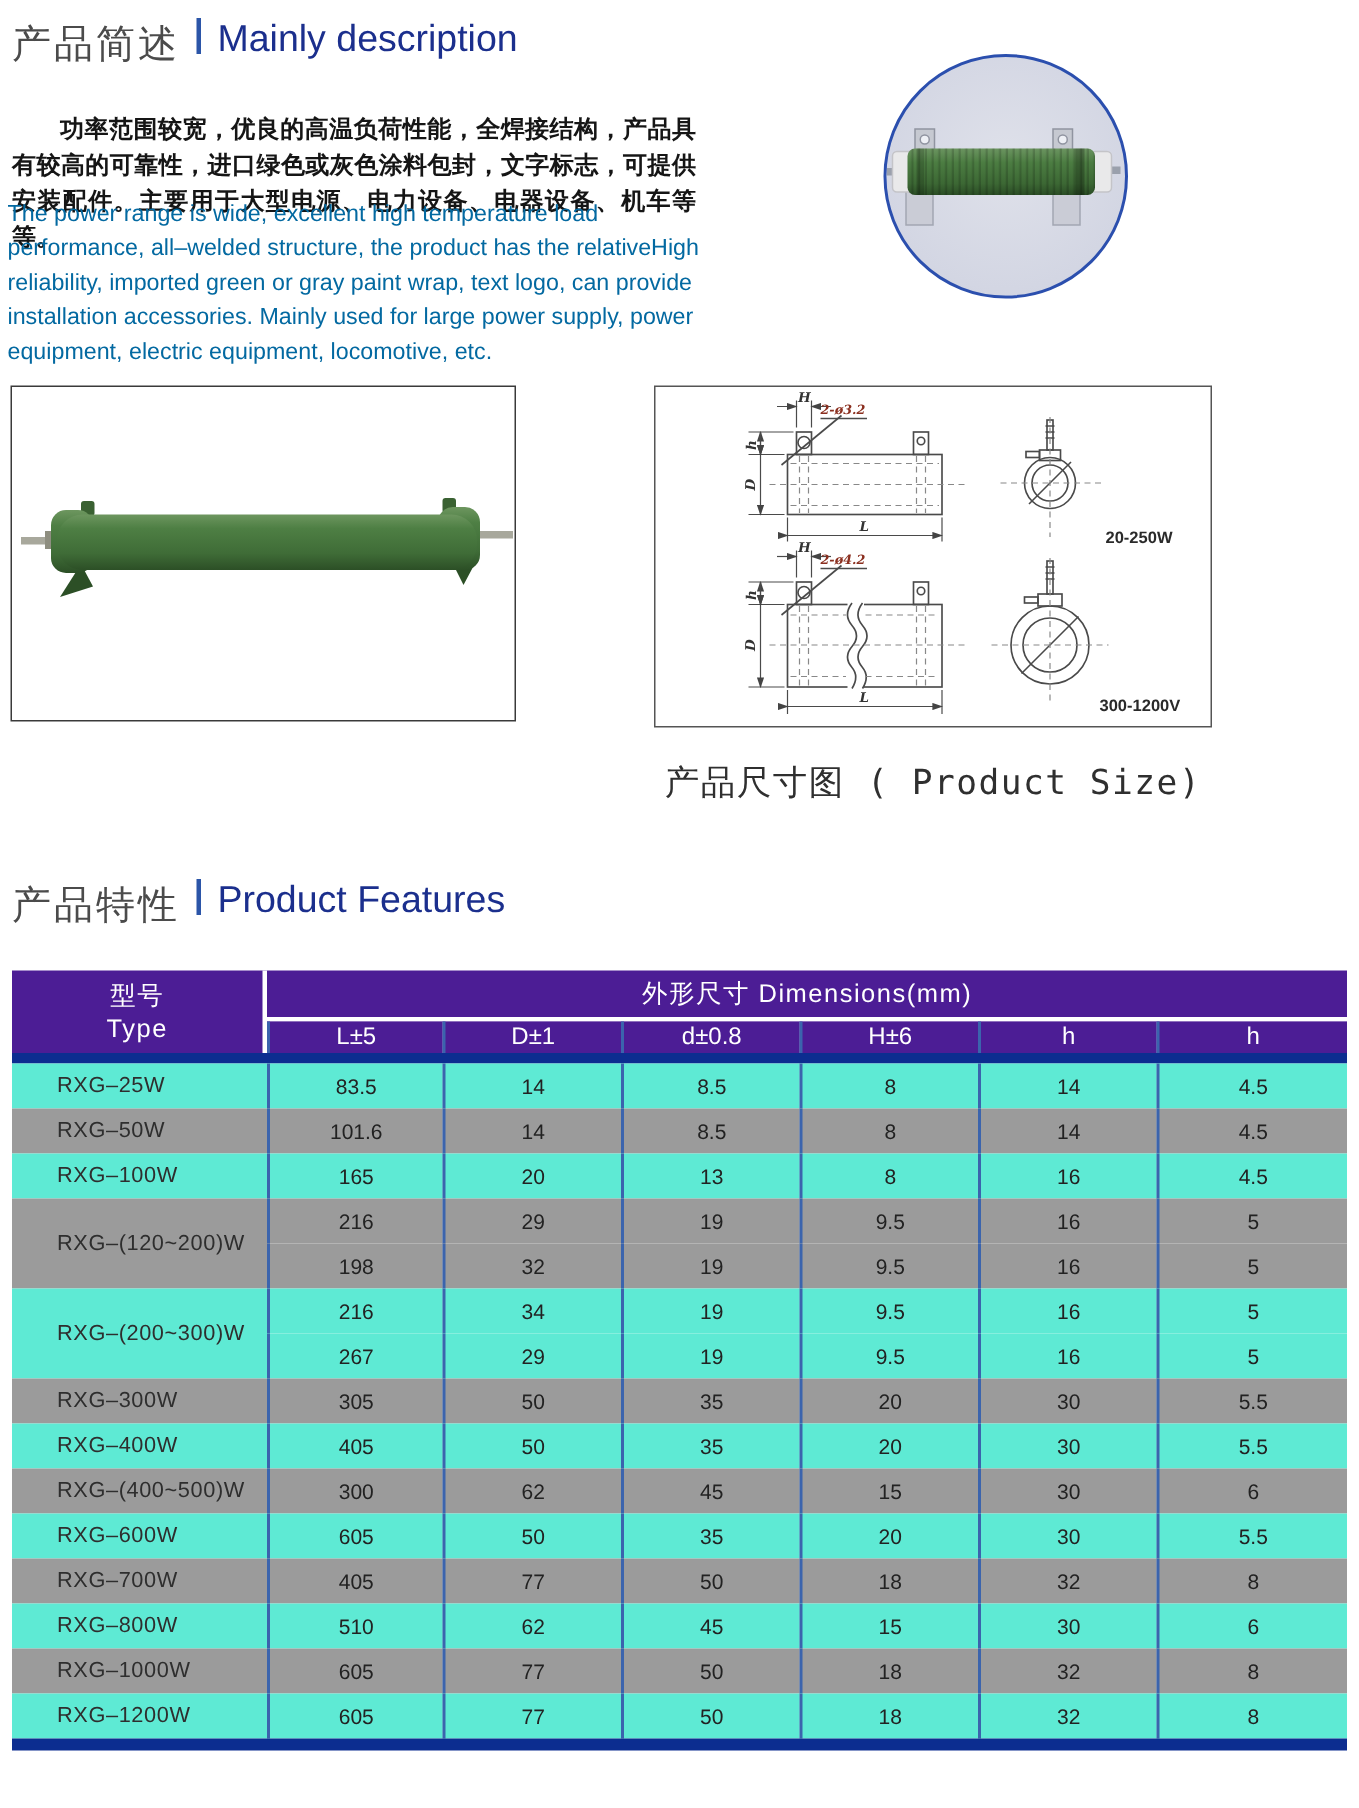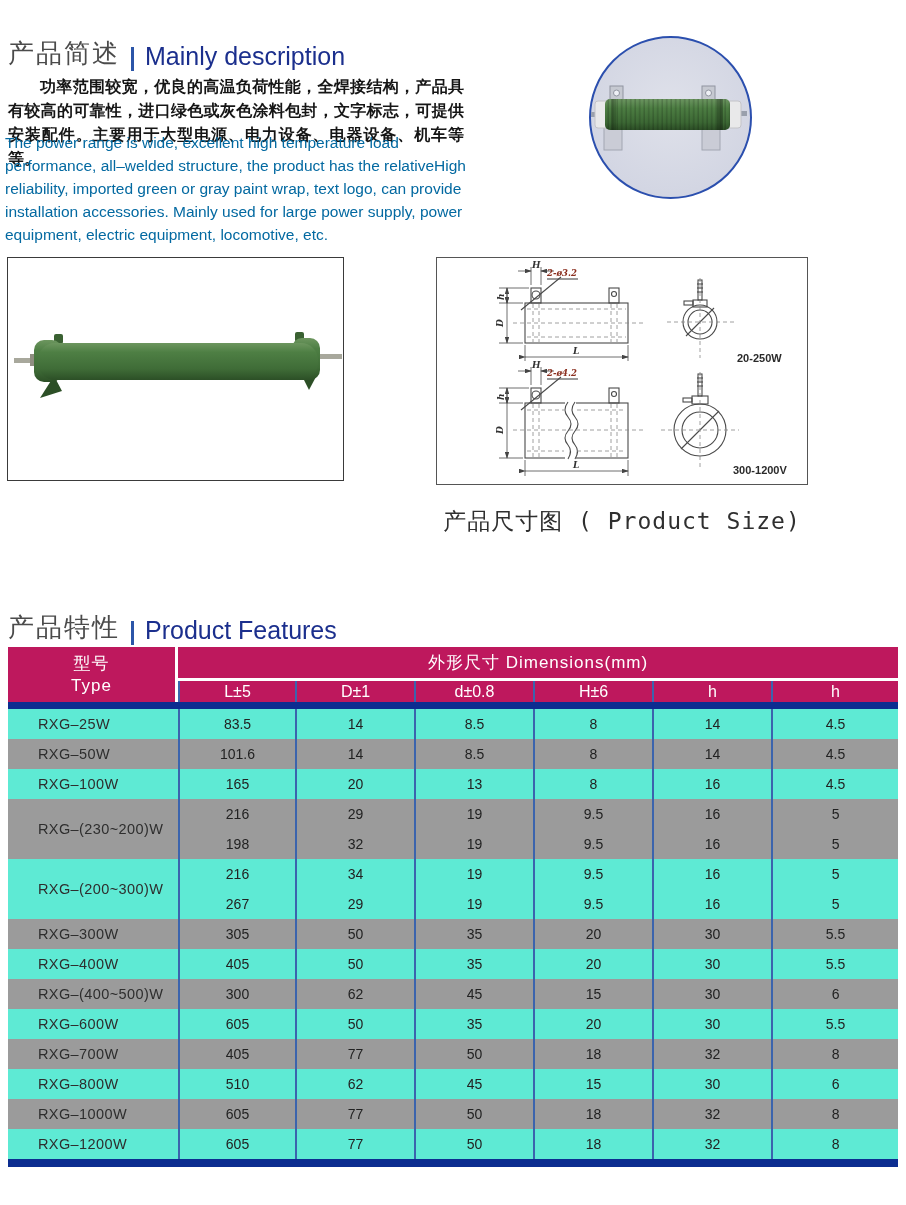--- a/index.html
+++ b/index.html
@@ -1,21 +1,21 @@
 <!DOCTYPE html>
 <html><head>
 <meta charset="utf-8">
 <style>
   * { margin:0; padding:0; box-sizing:border-box; }
   html,body { background:#ffffff; }
   body { font-family:"Liberation Sans", sans-serif; }
   .page { position:relative; width:906px; height:1205px; background:#fff; overflow:hidden; margin:0 auto; }
 
   
-  .sec-title { position:absolute; left:8px; display:flex; align-items:flex-end; white-space:nowrap;margin-top:24px; }
+  .sec-title { position:absolute; left:8px; display:flex; align-items:flex-start; white-space:nowrap; }
   .sec-title .zh { font-size:26px; color:#4b4b4b; font-weight:400; letter-spacing:2px; }
   .sec-title .bar { width:3px; height:24px; background:#2b55a8; margin:0 11px; }
   .sec-title .en { font-size:25px; color:#1b2f8d; font-weight:500; }
   #title1 { top:12px; }
   #title2 { top:586px; }
 
   
   .para-zh { position:absolute; left:8px; top:75px; width:456px; font-size:16px; font-weight:bold;
              color:#151515; line-height:24px; text-indent:2em; text-align:justify; }
   .para-en { position:absolute; left:5px; top:131px; width:468px; font-size:15.5px;
@@ -40,21 +40,21 @@
   
   .drawing-box svg text { font-family:"DejaVu Serif", serif; }
   .dim-label  { font-size:9px; font-style:italic; fill:#333; font-weight:bold; }
   .hole-label { font-size:8.5px; fill:#8b2f1f; font-weight:bold; font-style:italic; }
   .range-label{ font-size:11px; fill:#2a2a2a; font-weight:bold; font-family:"Liberation Sans", sans-serif !important; }
 
   
   .spec-table { position:absolute; left:8px; top:647px; width:890px;
                 border-collapse:separate; border-spacing:0; table-layout:fixed; }
   .spec-table th, .spec-table td { box-sizing:border-box; }
-  .spec-table th { background:#be185d; color:#fff; font-weight:400; }
+  .spec-table th { background:#4c1d95; color:#fff; font-weight:400; }
   th.type-h { font-size:17px; line-height:1.25; border-right:3px solid #fff; letter-spacing:1px; }
   th.dims-h { font-size:17px; height:34px; border-bottom:3px solid #fff; letter-spacing:1px; }
   th.sub-h  { font-size:16px; height:21px; border-left:2px solid #3b64ad; }
   tr.bar-row td { height:7px; background:#0c2d90; padding:0; line-height:0; }
   tr.bar-row.bottom td { height:8px; }
   td.type-cell { text-align:left; padding-left:30px; font-size:14.5px; color:#2e2e2e; letter-spacing:.4px; }
   td.val-cell  { text-align:center; font-size:14px; color:#222; height:30px;
                  border-left:2px solid #3b64ad; }
   tr.row-gray  td { background:#9b9b9b; }
   tr.row-white td { background:#5eead4; }
@@ -327,21 +327,21 @@
         <tr class="row-white">
           <td class="type-cell" rowspan="1">RXG–100W</td>
           <td class="val-cell">165</td>
           <td class="val-cell">20</td>
           <td class="val-cell">13</td>
           <td class="val-cell">8</td>
           <td class="val-cell">16</td>
           <td class="val-cell">4.5</td>
         </tr>
         <tr class="row-gray">
-          <td class="type-cell" rowspan="2">RXG–(230~200)W</td>
+          <td class="type-cell" rowspan="2">RXG–(120~200)W</td>
           <td class="val-cell">216</td>
           <td class="val-cell">29</td>
           <td class="val-cell">19</td>
           <td class="val-cell">9.5</td>
           <td class="val-cell">16</td>
           <td class="val-cell">5</td>
         </tr>
         <tr class="row-gray">
           <td class="val-cell">198</td>
           <td class="val-cell">32</td>

